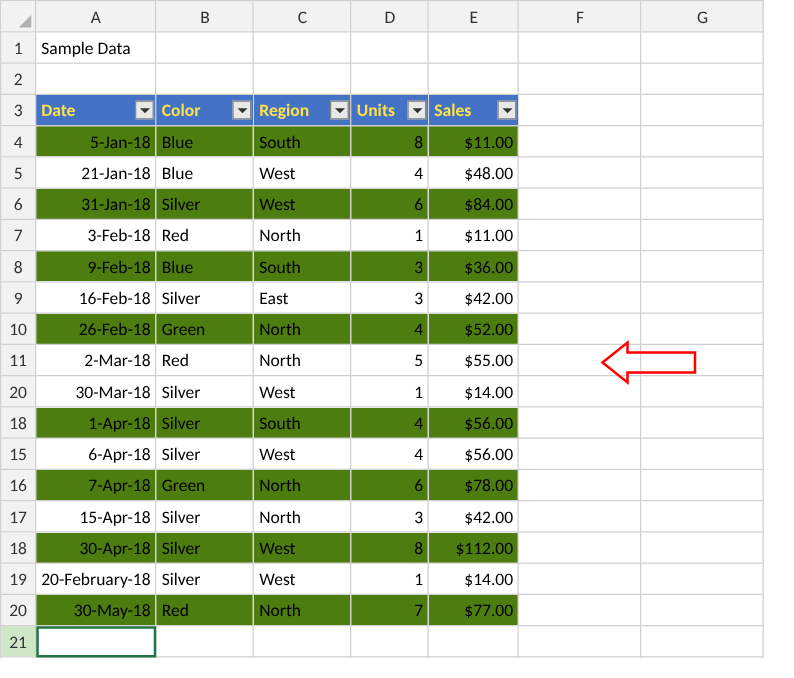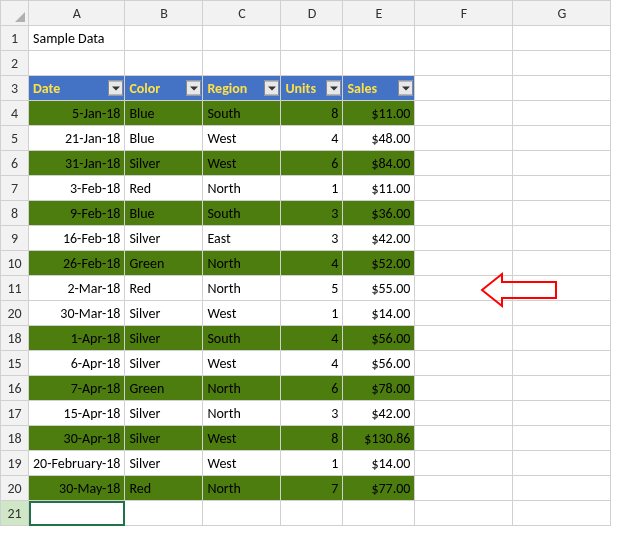--- a/index.html
+++ b/index.html
@@ -297,21 +297,21 @@
         <td class="data-cell band-odd num">$42.00</td>
         <td></td>
         <td></td>
       </tr>
       <tr>
         <th class="row-head">18</th>
         <td class="data-cell band-even num">30-Apr-18</td>
         <td class="data-cell band-even txt">Silver</td>
         <td class="data-cell band-even txt">West</td>
         <td class="data-cell band-even num">8</td>
-        <td class="data-cell band-even num">$130.86</td>
+        <td class="data-cell band-even num">$112.00</td>
         <td></td>
         <td></td>
       </tr>
       <tr>
         <th class="row-head">19</th>
         <td class="data-cell band-odd num">20-February-18</td>
         <td class="data-cell band-odd txt">Silver</td>
         <td class="data-cell band-odd txt">West</td>
         <td class="data-cell band-odd num">1</td>
         <td class="data-cell band-odd num">$14.00</td>

